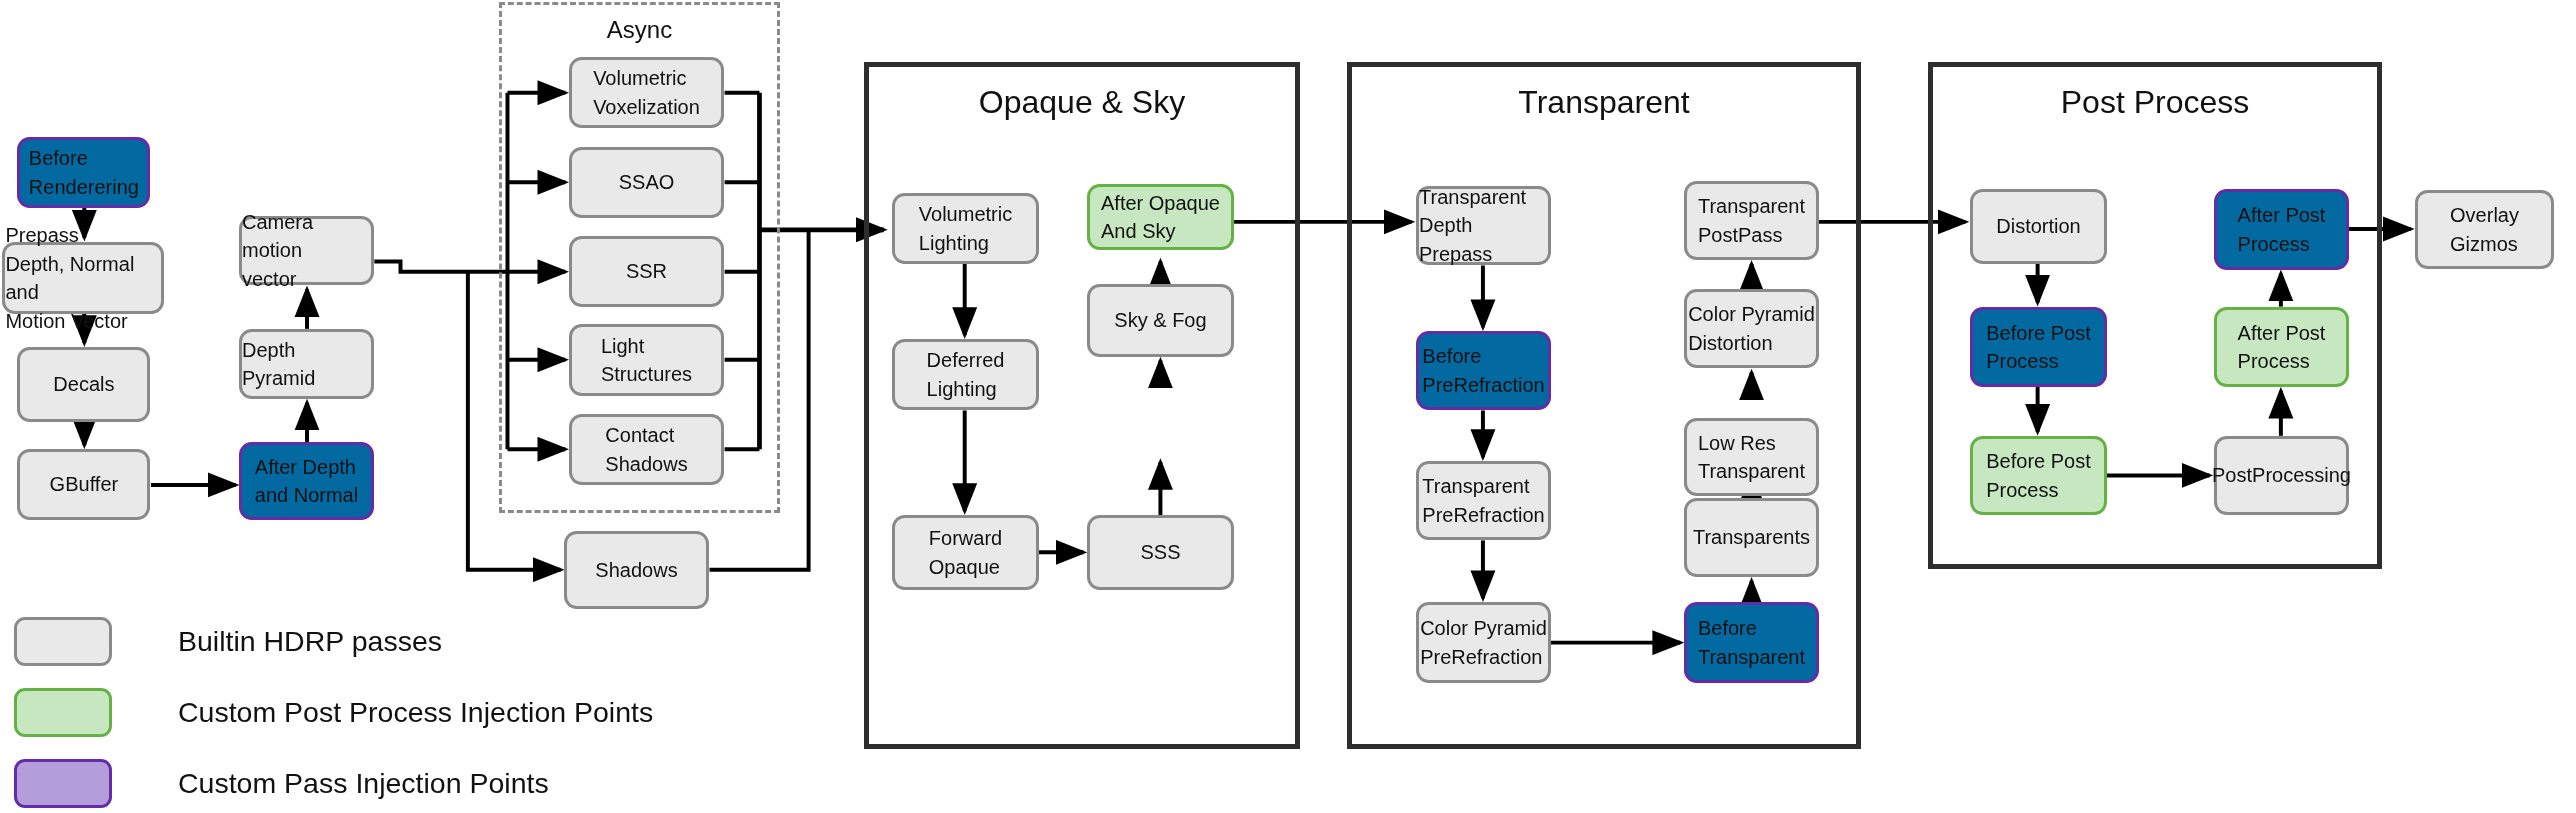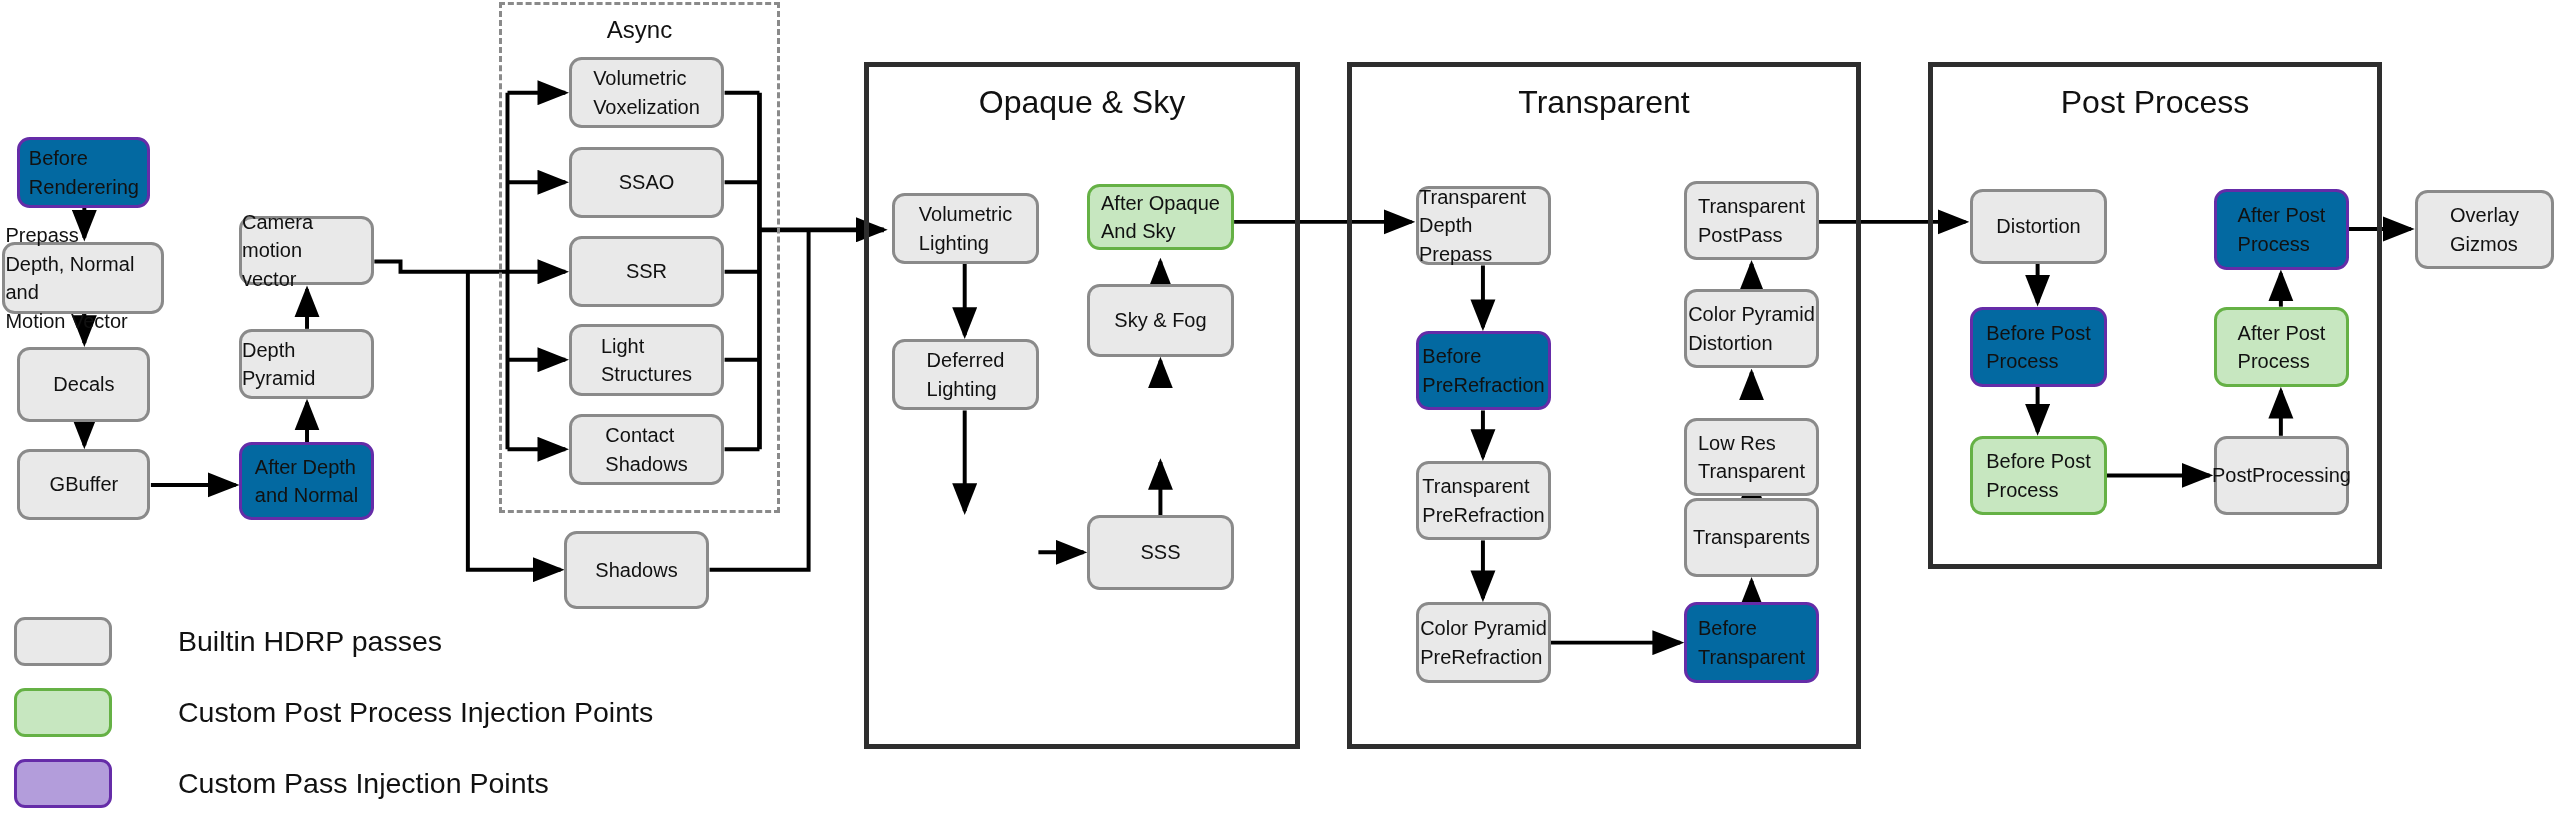--- a/index.html
+++ b/index.html
@@ -175,20 +175,22 @@
   <div class="node" style="left:569px; top:324px; width:155px; height:72px;">Light
 Structures</div>
   <div class="node" style="left:569px; top:414px; width:155px; height:71px;">Contact
 Shadows</div>
   <div class="node" style="left:564px; top:531px; width:145px; height:78px;">Shadows</div>
 
   <div class="node" style="left:892px; top:193px; width:147px; height:71px;">Volumetric
 Lighting</div>
   <div class="node" style="left:892px; top:339px; width:147px; height:71px;">Deferred
 Lighting</div>
+  <div class="node" style="left:892px; top:515px; width:147px; height:75px;">Forward
+Opaque</div>
   <div class="node" style="left:1087px; top:515px; width:147px; height:75px;">SSS</div>
   <div class="node" style="left:1087px; top:284px; width:147px; height:73px;">Sky &amp; Fog</div>
   <div class="node green" style="left:1087px; top:184px; width:147px; height:66px;">After Opaque
 And Sky</div>
 
   <div class="node" style="left:1416px; top:186px; width:135px; height:79px;">Transparent
 Depth Prepass</div>
   <div class="node purple" style="left:1416px; top:331px; width:135px; height:79px;">Before
 PreRefraction</div>
   <div class="node" style="left:1416px; top:461px; width:135px; height:79px;">Transparent

